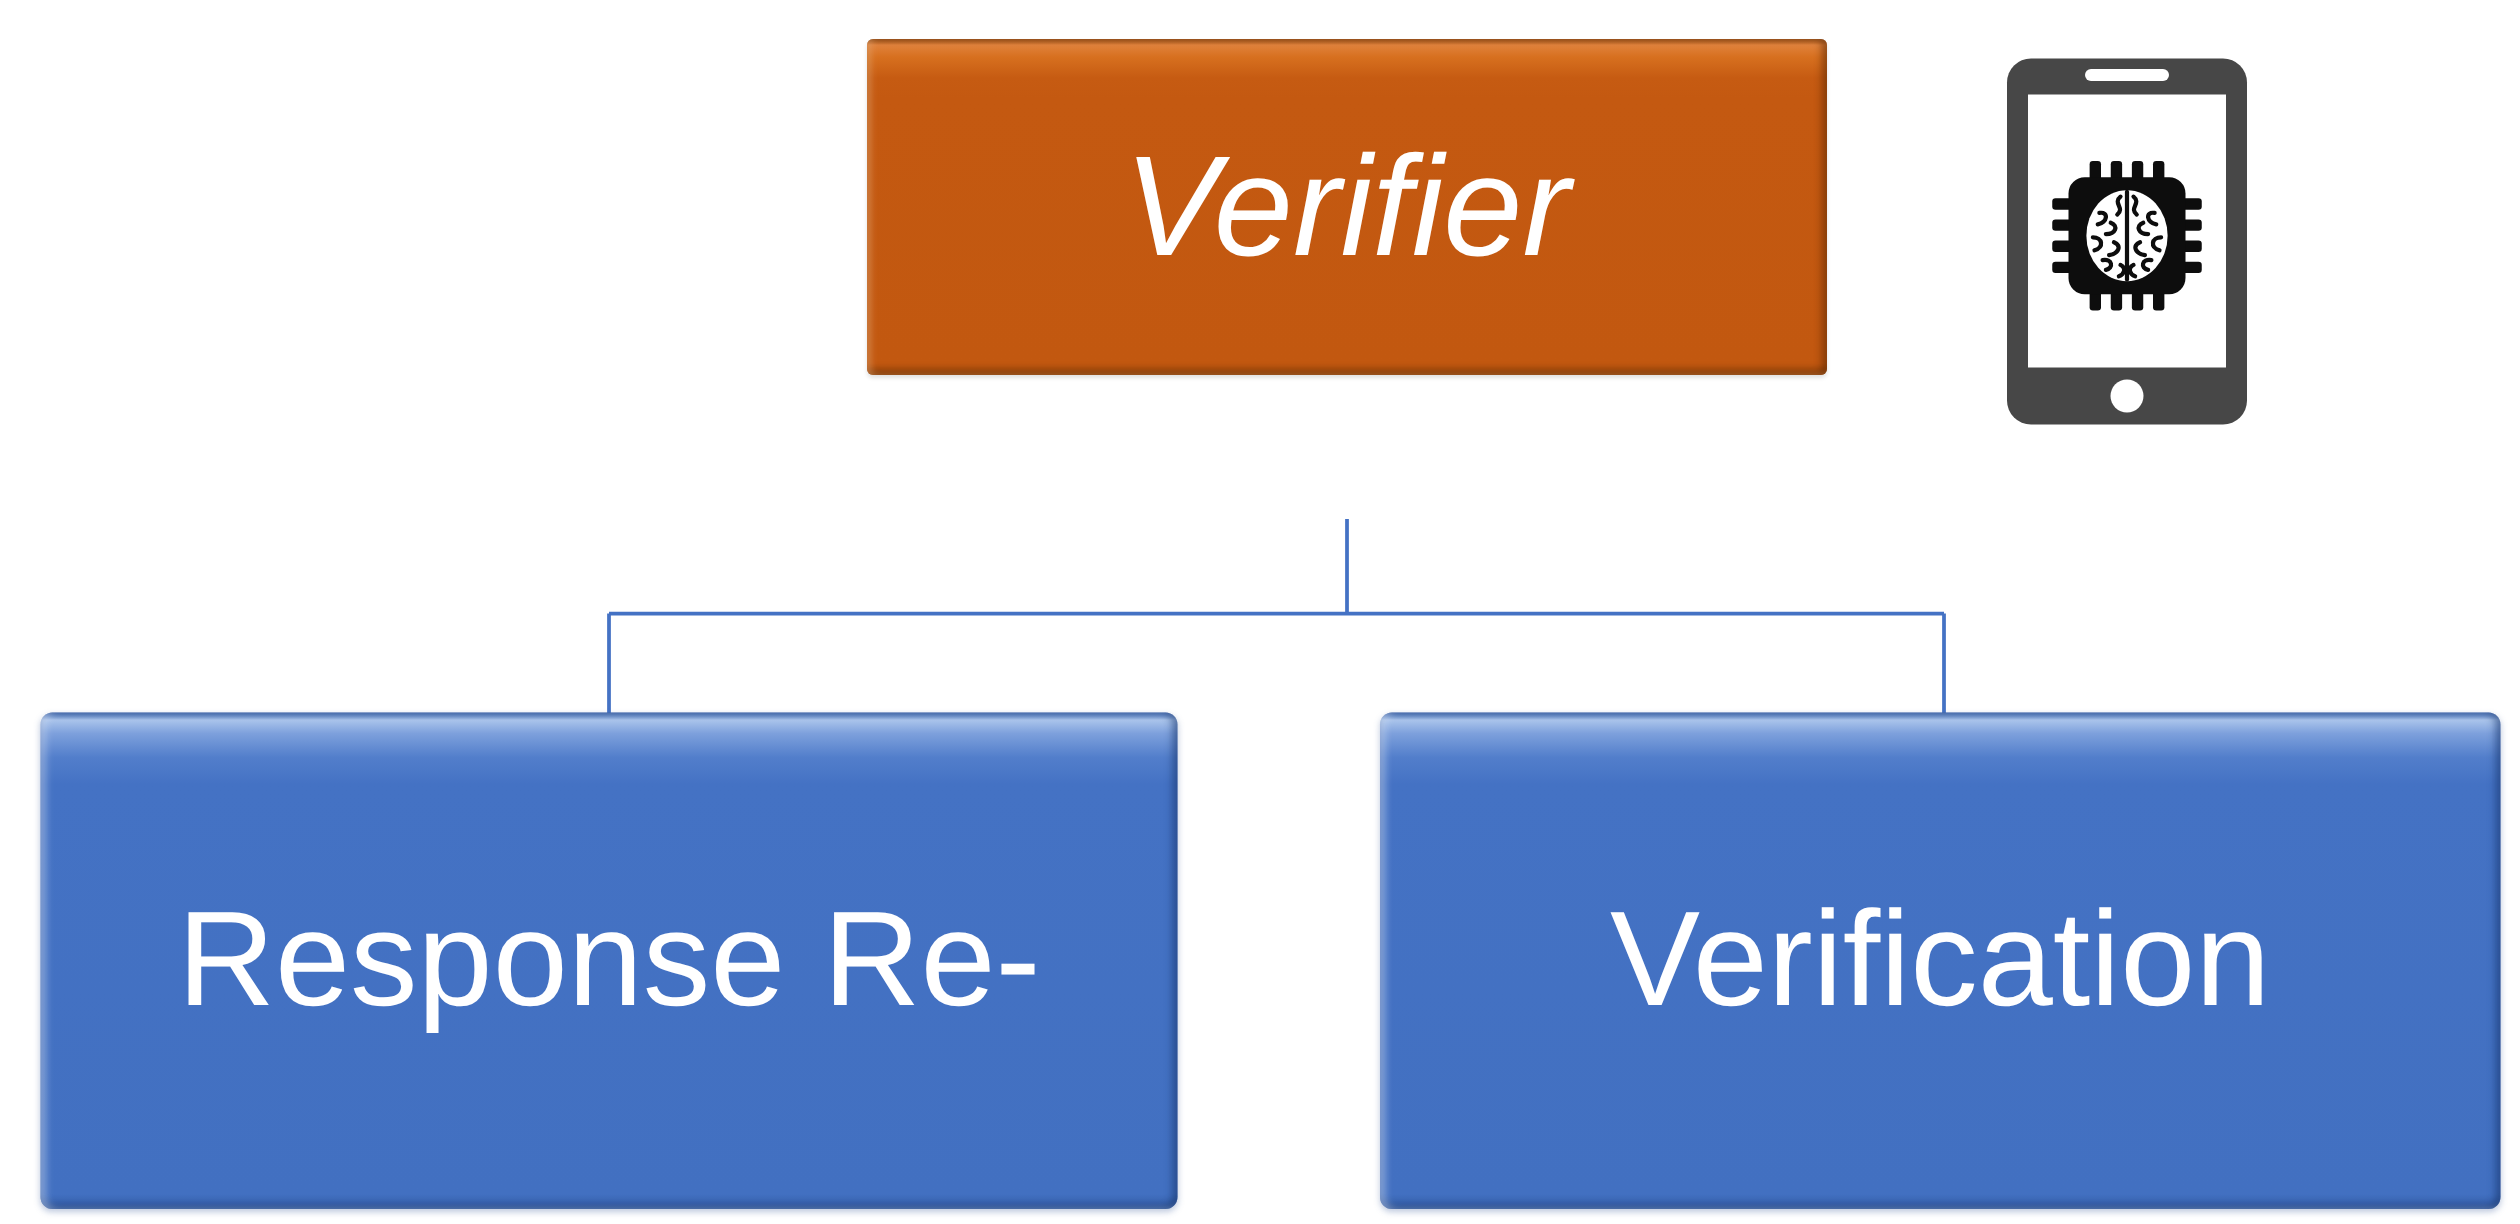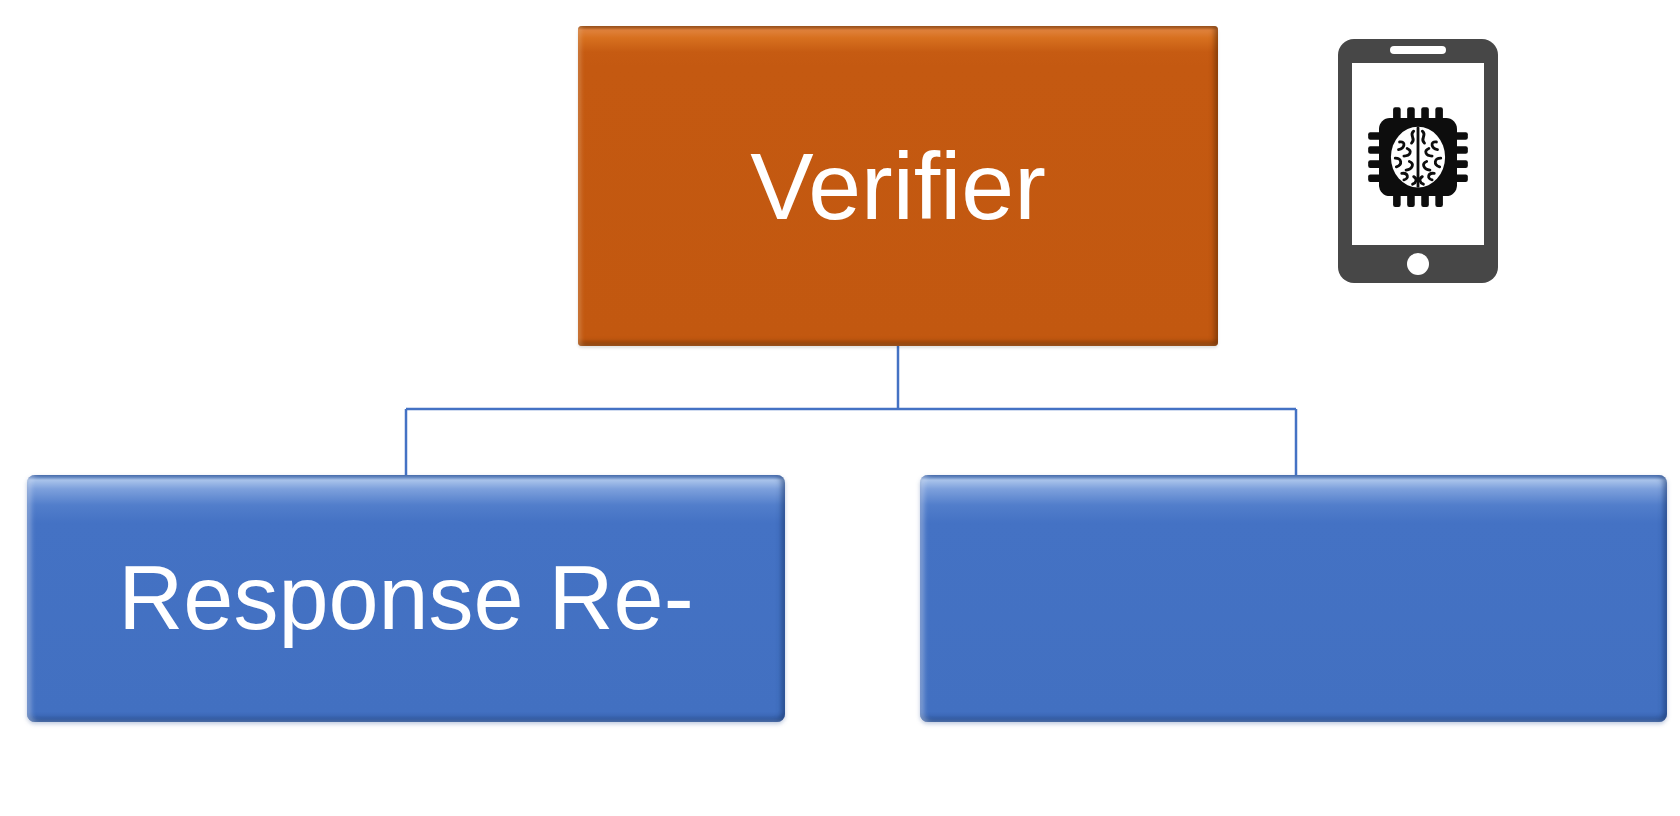--- a/index.html
+++ b/index.html
@@ -15,36 +15,36 @@
   
   .node{
     position:absolute;display:flex;flex-direction:column;
     align-items:center;justify-content:center;text-align:center;
     color:#ffffff;
   }
   .node .line{display:block;width:100%;}
 
   
   .node-root{
-    left:578px;top:26px;width:640px;height:320px;
+    left:578px;top:26px;width:640px;height:224px;
     border-radius:4px;
     background:linear-gradient(180deg,
       #8f4209 0px,#e0823c 4px,#d7701f 12px,#c65b12 26px,
       #c45911 40px,#c25810 calc(100% - 8px),#aa4e0d 100%);
     box-shadow:
       inset 3px 0 4px rgba(255,200,150,.35),
       inset -4px 0 5px rgba(90,40,5,.45),
       inset 0 -4px 5px rgba(90,40,5,.35),
       0 2px 3px rgba(0,0,0,.12);
-    font-size:95px;line-height:1.1;
+    font-size:95px;line-height:1.1;font-style:italic;
   }
 
   
   .node-blue{
-    top:475px;height:247px;border-radius:8px;
+    top:475px;height:331px;border-radius:8px;
     background:linear-gradient(180deg,
       #2d5aa8 0px,#aac4eb 5px,#7da0dc 14px,#527ecb 30px,
       #4472c4 48px,#4270c1 calc(100% - 10px),#3a66b2 100%);
     box-shadow:
       inset 4px 0 5px rgba(225,236,252,.40),
       inset -4px 0 5px rgba(25,55,110,.45),
       inset 0 -4px 5px rgba(25,55,110,.40),
       0 2px 4px rgba(70,100,160,.35);
     font-size:90px;
   }
@@ -81,20 +81,21 @@
 
   <div class="node node-root">
     <span class="line">Verifier</span>
   </div>
 
   <div class="node node-blue node-left">
     <span class="line">Response Re-</span>
   </div>
 
   <div class="node node-blue node-right">
+    <span class="line">Verification</span>
   </div>
 
   <div class="phone">
     <div class="phone-body"></div>
     <div class="phone-speaker"></div>
     <div class="phone-screen">
       <svg class="chip-svg" width="104" height="104" viewBox="0 0 96 96">
         <g fill="#0D0D0D">
 
           <rect x="25" y="2" width="7" height="16" rx="2"></rect>

